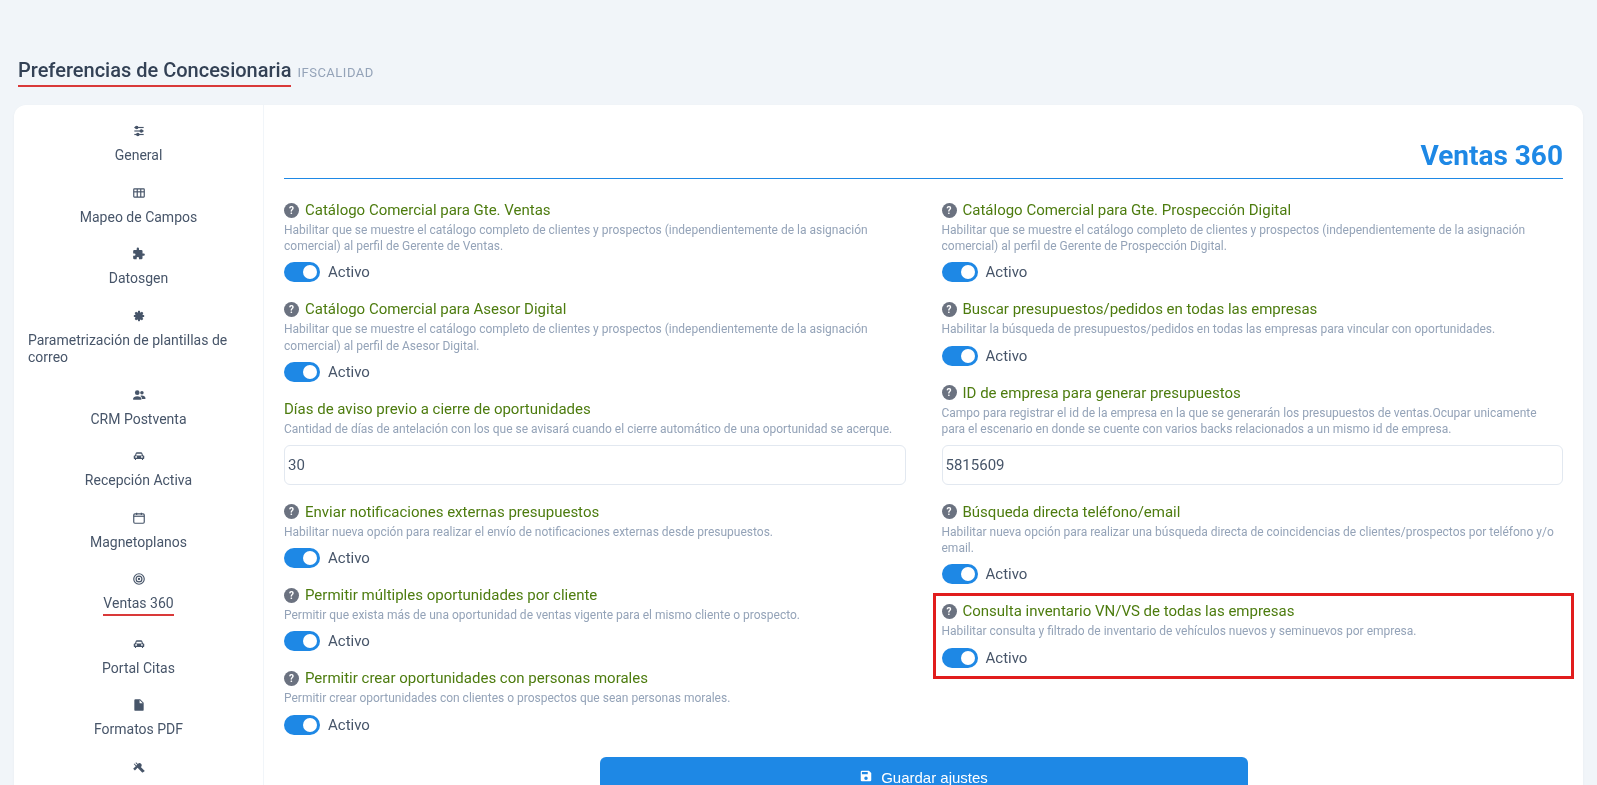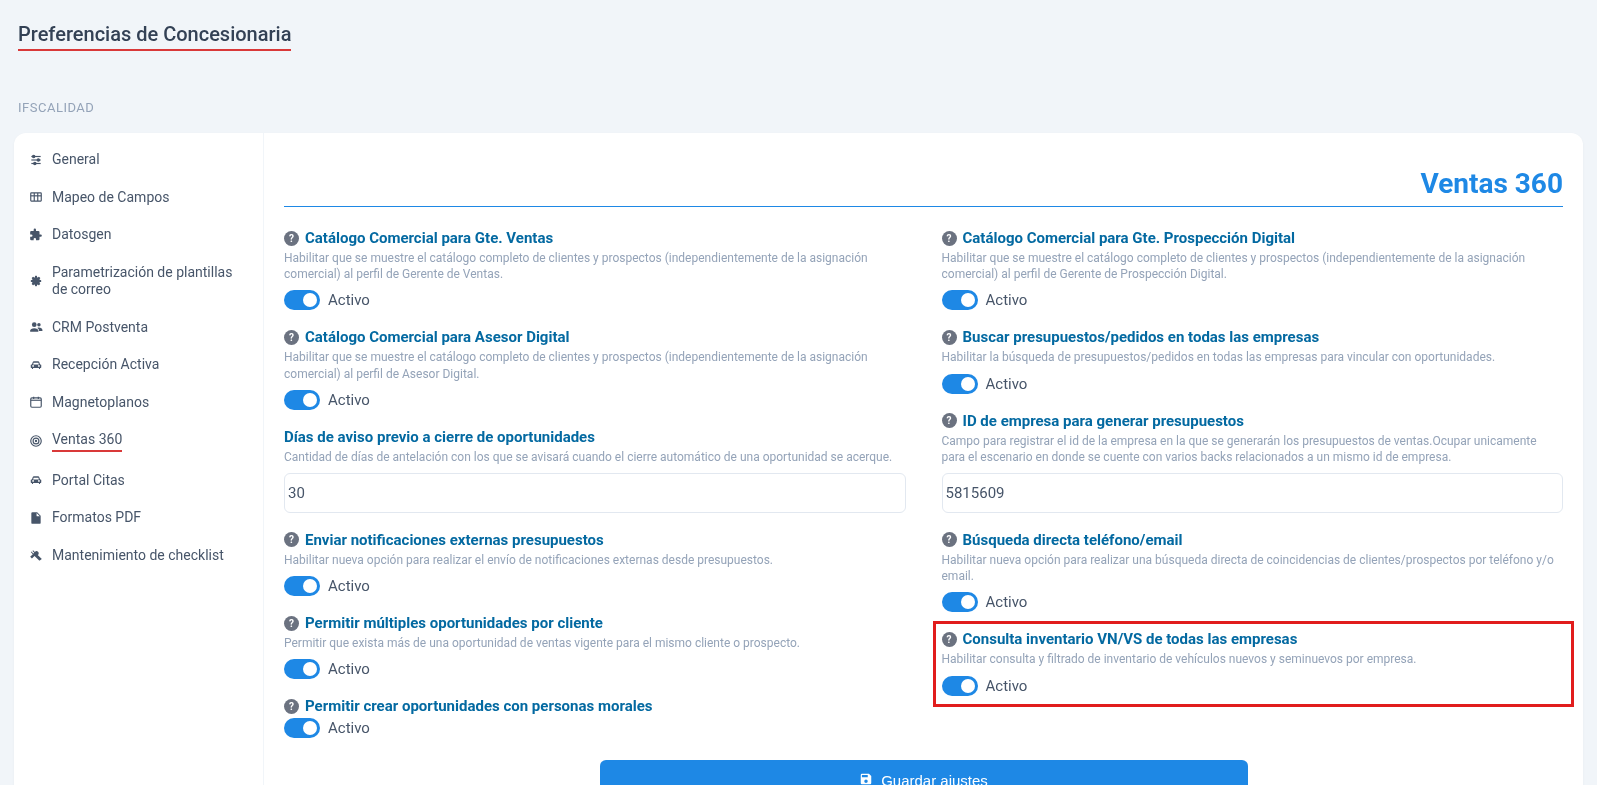--- a/index.html
+++ b/index.html
@@ -10,21 +10,20 @@
     font-size: 14px;
     width: 1597px;
     height: 785px;
     overflow: hidden;
   }
   .page-header {
     padding: 22px 6px 18px 18px;
     display: flex;
     align-items: baseline;
     gap: 6px;
-    flex-direction: column;
   }
   .page-title {
     font-size: 20px;
     font-weight: 500;
     color: #334155;
     border-bottom: 2px solid #d93939;
     padding-bottom: 3px;
   }
   .page-subtitle {
     font-size: 13px;
@@ -47,20 +46,21 @@
   }
   .side-item {
     display: flex;
     align-items: center;
     gap: 8px;
     padding: 10px 14px;
     font-size: 14px;
     color: #475569;
     cursor: pointer;
     line-height: 1.25;
+    flex-direction: column;
   }
   .side-item.active .side-label {
     border-bottom: 2px solid #d93939;
     padding-bottom: 1px;
   }
   .side-icon {
     display: inline-flex;
     align-items: center;
     justify-content: center;
     width: 16px;
@@ -118,22 +118,22 @@
     color: #fff;
     font-size: 10px;
     font-weight: 700;
     display: inline-flex;
     align-items: center;
     justify-content: center;
     flex-shrink: 0;
   }
   .s-title {
     font-size: 15px;
-    color: #0369a1;
-    font-weight: 700;
+    color: #4d7c0f;
+    font-weight: 400;
   }
   .s-desc {
     font-size: 12px;
     color: #94a3b8;
     line-height: 1.35;
     margin-bottom: 8px;
   }
   .toggle-row {
     display: flex;
     align-items: center;
@@ -361,20 +361,21 @@
             <div class="toggle-row">
               <div class="toggle"></div>
               <span class="toggle-label">Activo</span>
             </div>
           </div>
           <div class="setting">
             <div class="s-title-row">
               <span class="q-icon">?</span>
               <span class="s-title">Permitir crear oportunidades con personas morales</span>
             </div>
+            <div class="s-desc">Permitir crear oportunidades con clientes o prospectos que sean personas morales.</div>
             <div class="toggle-row">
               <div class="toggle"></div>
               <span class="toggle-label">Activo</span>
             </div>
           </div>
         </div>
       <div class="col" id="col-right">
           <div class="setting">
             <div class="s-title-row">
               <span class="q-icon">?</span>

